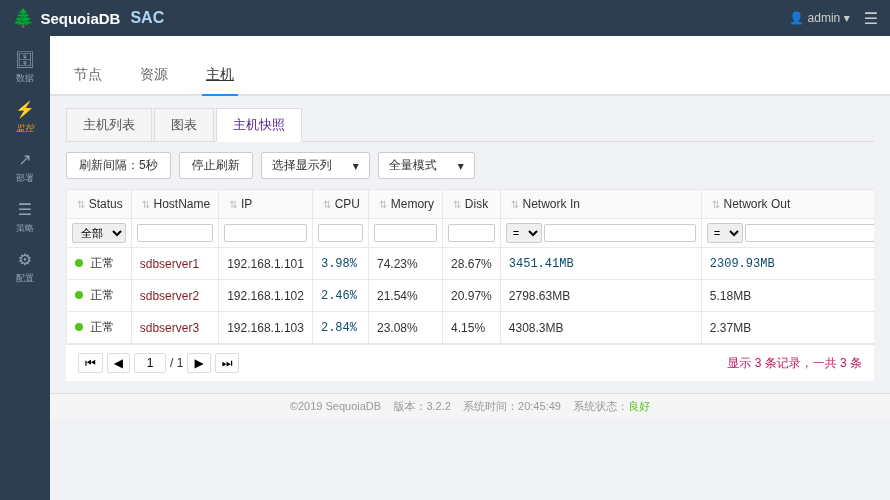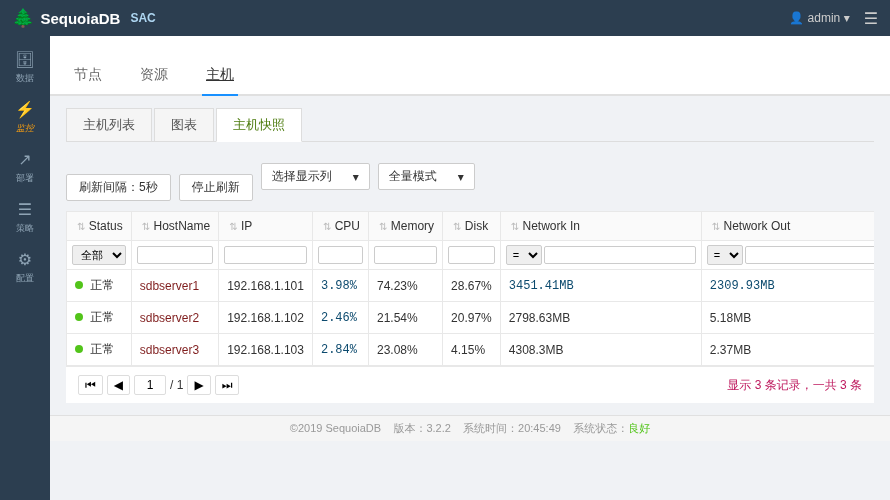--- a/index.html
+++ b/index.html
@@ -17,21 +17,21 @@
     }
     .header-logo {
       display: flex;
       align-items: center;
       gap: 6px;
       font-size: 15px;
       font-weight: bold;
     }
     .header-logo .tree-icon { color: #4caf50; font-size: 18px; }
     .header-logo .brand-name { color: #fff; }
-    .header-logo .sac-badge { color: #aed6f1; font-size: 12px; margin-left: 4px; }
+    .header-logo .sac-badge { color: #aed6f1; font-size: 16px; margin-left: 4px; }
     .header-right { display: flex; align-items: center; gap: 14px; }
     .header-right .admin-link { color: #ccc; font-size: 12px; cursor: pointer; }
     .header-right .menu-icon { color: #ccc; font-size: 16px; cursor: pointer; }
 
     
     .layout { display: flex; height: 464px; }
     .sidebar {
       width: 50px;
       background: #2c3e50;
       display: flex;
@@ -91,38 +91,37 @@
     .sub-tab {
       padding: 7px 16px;
       cursor: pointer;
       font-size: 13px;
       color: #555;
       background: #f5f5f5;
       border: 1px solid #ddd;
       border-bottom: none;
       margin-right: 2px;
     }
-    .sub-tab.active { background: #fff; color: #4d7c0f; border-bottom: 1px solid #fff; margin-bottom: -1px; }
+    .sub-tab.active { background: #fff; color: #4c1d95; border-bottom: 1px solid #fff; margin-bottom: -1px; }
 
     
     .toolbar {
       display: flex;
       align-items: center;
       gap: 8px;
       margin-bottom: 10px;
     }
     .toolbar-btn {
       padding: 4px 12px;
       font-size: 12px;
       border: 1px solid #ccc;
       background: #fff;
       cursor: pointer;
       border-radius: 2px;
       color: #333;
-      margin-top: 22px;
     }
     .toolbar-select {
       display: flex;
       align-items: center;
       padding: 4px 10px;
       font-size: 12px;
       border: 1px solid #ccc;
       background: #fff;
       cursor: pointer;
       border-radius: 2px;

